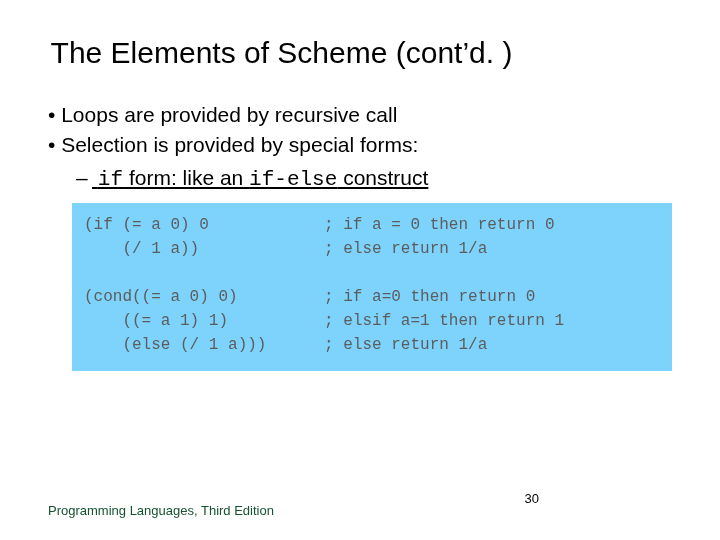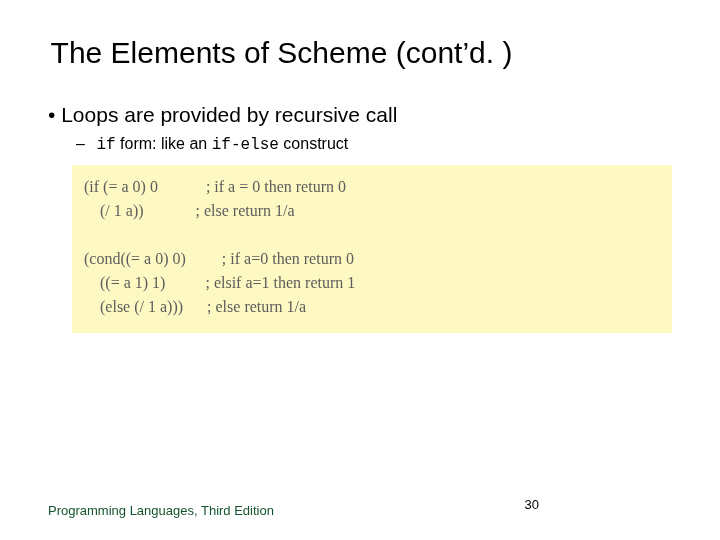--- a/index.html
+++ b/index.html
@@ -31,65 +31,67 @@
     margin-top: 20px;
   }
   .lvl1 {
     margin: 0 0 4px 0;
   }
   .lvl1::before {
     content: "• ";
   }
   .lvl2 {
     margin: 6px 0 6px 28px;
-    font-size: 16px;
+    font-size: 21px;
+    text-decoration: underline;
   }
   .lvl2 .dash {
     display: inline-block;
     width: 16px;
   }
   .mono {
     font-family: "Courier New", Courier, monospace;
   }
   .codeblock {
     margin: 10px 0 0 24px;
     padding: 10px 12px 14px 12px;
-    background: #fef9c3;
-    font-family: Liberation Serif, serif;
+    background: #7dd3fc;
+    font-family: Liberation Mono, monospace;
     font-size: 16px;
     color: #5d5d5d;
     white-space: pre;
     line-height: 1.5;
     width: 600px;
     box-sizing: border-box;
   }
   .footer-left {
     position: absolute;
     left: 48px;
     bottom: 22px;
     font-size: 13px;
     color: #14532d;
   }
   .footer-right {
     position: absolute;
     right: 48px;
-    bottom: 28px;
+    bottom: 34px;
     font-size: 13px;
     color: #000;
   }
 </style>
 </head>
 <body>
 
 <div class="slide">
 
   <h1 class="title">The Elements of Scheme (cont’d. )</h1>
 
   <div class="bullets">
     <div class="lvl1">Loops are provided by recursive call</div>
+    <div class="lvl1">Selection is provided by special forms:</div>
 
     <div class="lvl2">
       <span class="dash">–</span>
       <span class="mono">if</span><span> form: like an </span><span class="mono">if-else</span><span> construct</span>
     </div>
 
   </div>
 
   <div class="codeblock">(if (= a 0) 0            ; if a = 0 then return 0
     (/ 1 a))             ; else return 1/a

